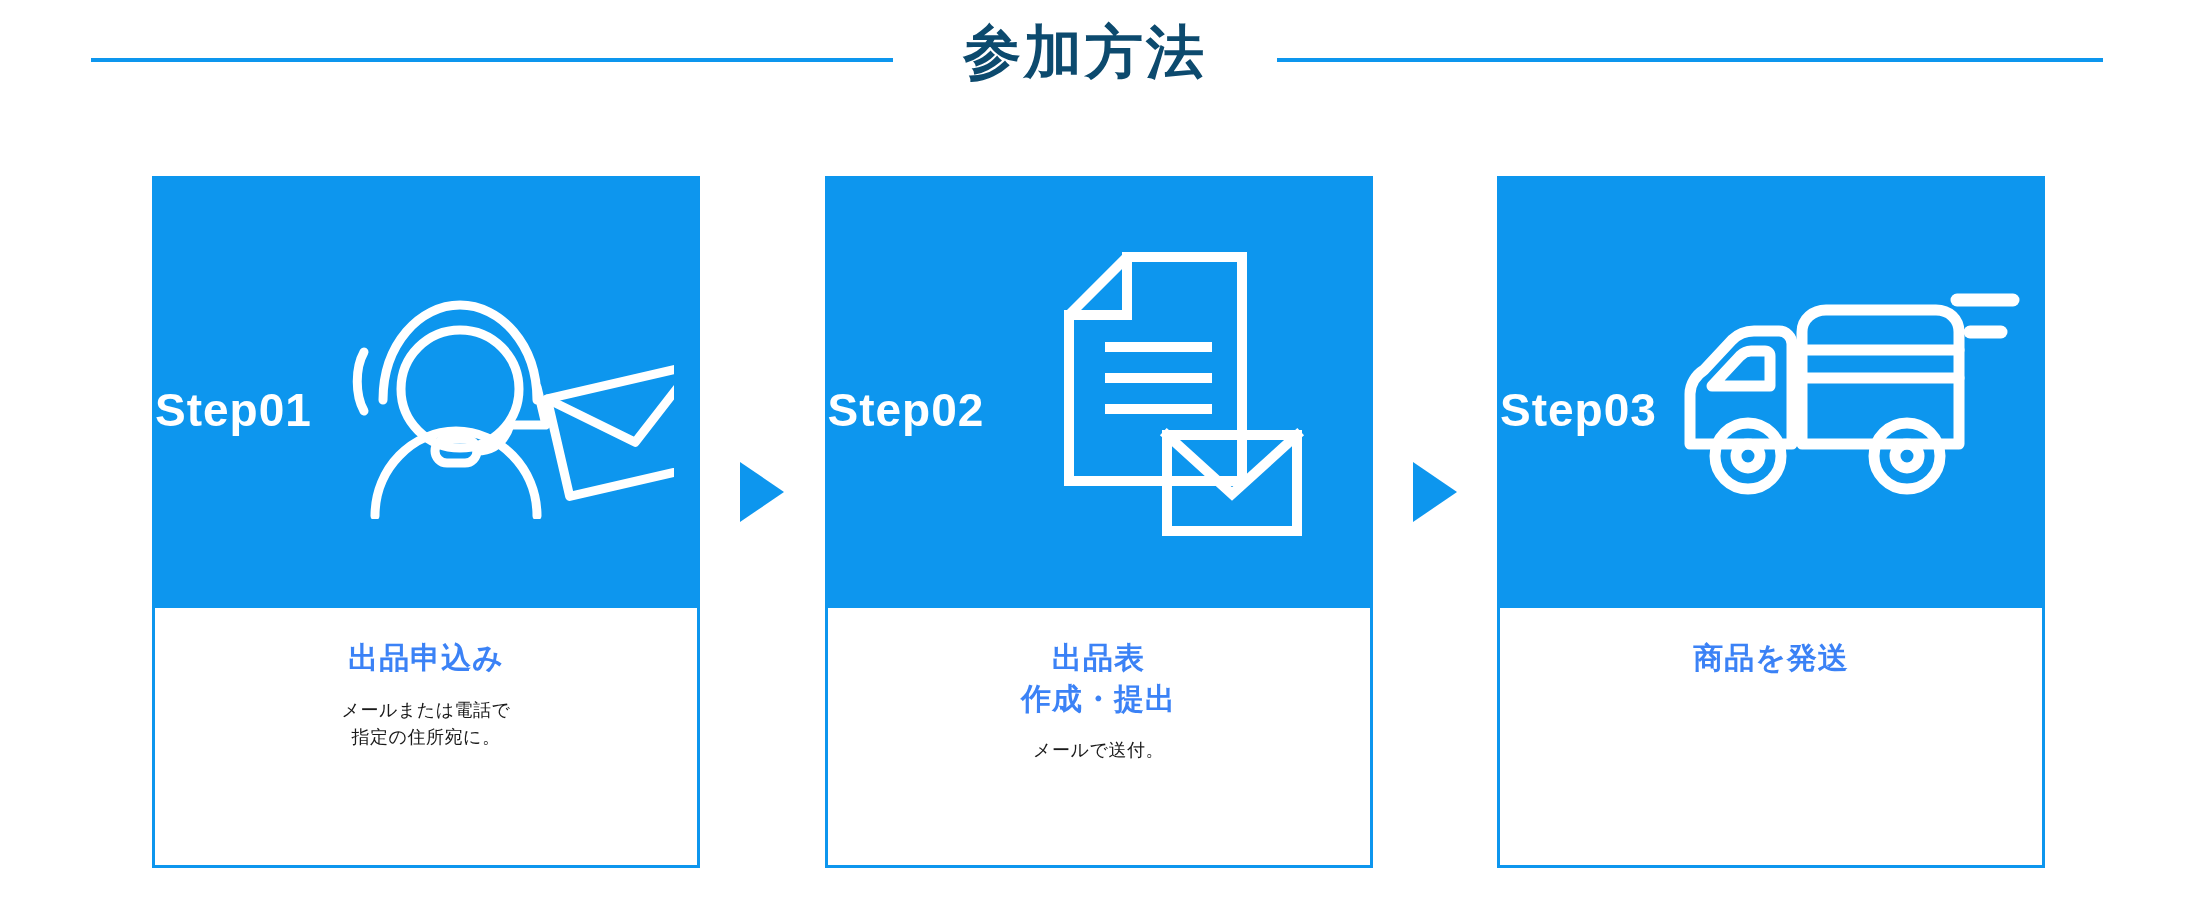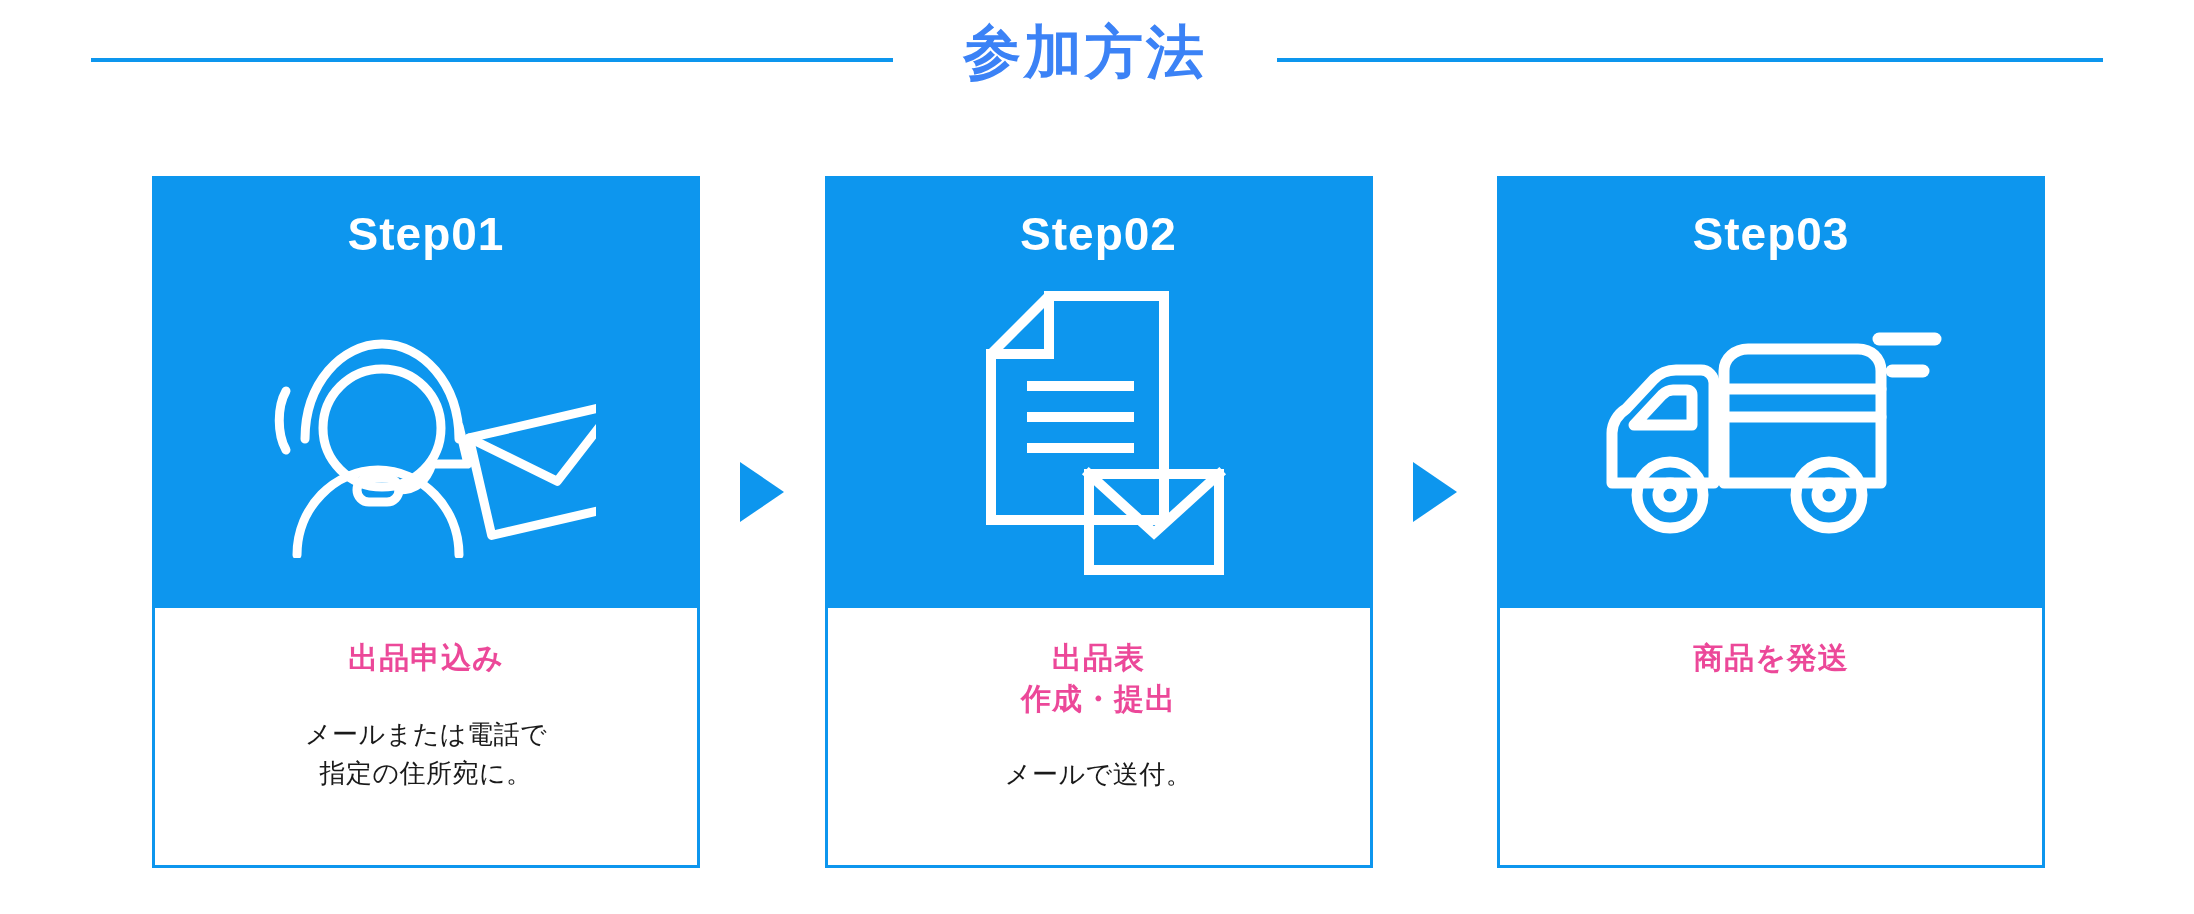--- a/index.html
+++ b/index.html
@@ -31,21 +31,21 @@
   .header-rule {
     height: 4px;
     background: #0d96ee;
     flex: 0 0 auto;
   }
   .header-rule.left  { width: 802px; margin-right: 70px; }
   .header-rule.right { width: 826px; margin-left: 70px; }
   .header-title {
     font-size: 58px;
     font-weight: bold;
-    color: #3b82f6;
+    color: #0c4a6e;
     letter-spacing: 3px;
     white-space: nowrap;
     line-height: 1;
     position: relative;
     top: -8px;
   }
 
   
   .cards {
     position: absolute;
@@ -61,21 +61,21 @@
     flex: 0 0 548px;
     display: flex;
     flex-direction: column;
     border: 3px solid #0d96ee;
     background: #ffffff;
   }
   .card-head {
     background: #0d96ee;
     flex: 0 0 429px;
     display: flex;
-    flex-direction: column;
+    flex-direction: row;
     align-items: center;
   }
   .card-step {
     color: #ffffff;
     font-size: 46px;
     font-weight: bold;
     letter-spacing: 1px;
     margin-top: 32px;
     line-height: 1;
   }
@@ -88,33 +88,33 @@
   }
   .card-body {
     flex: 1 1 auto;
     background: #ffffff;
     display: flex;
     flex-direction: column;
     align-items: center;
     padding-top: 30px;
   }
   .card-title {
-    color: #ec4899;
+    color: #3b82f6;
     font-size: 30px;
     font-weight: bold;
     line-height: 1.35;
     text-align: center;
     letter-spacing: 1px;
   }
   .card-desc {
     color: #1a1a1a;
-    font-size: 26px;
+    font-size: 18px;
     line-height: 1.5;
     text-align: center;
-    margin-top: 36px;
+    margin-top: 18px;
     letter-spacing: 0.5px;
   }
 
   
   .arrow-gap {
     flex: 1 1 auto;
     display: flex;
     align-items: center;
     justify-content: center;
   }

